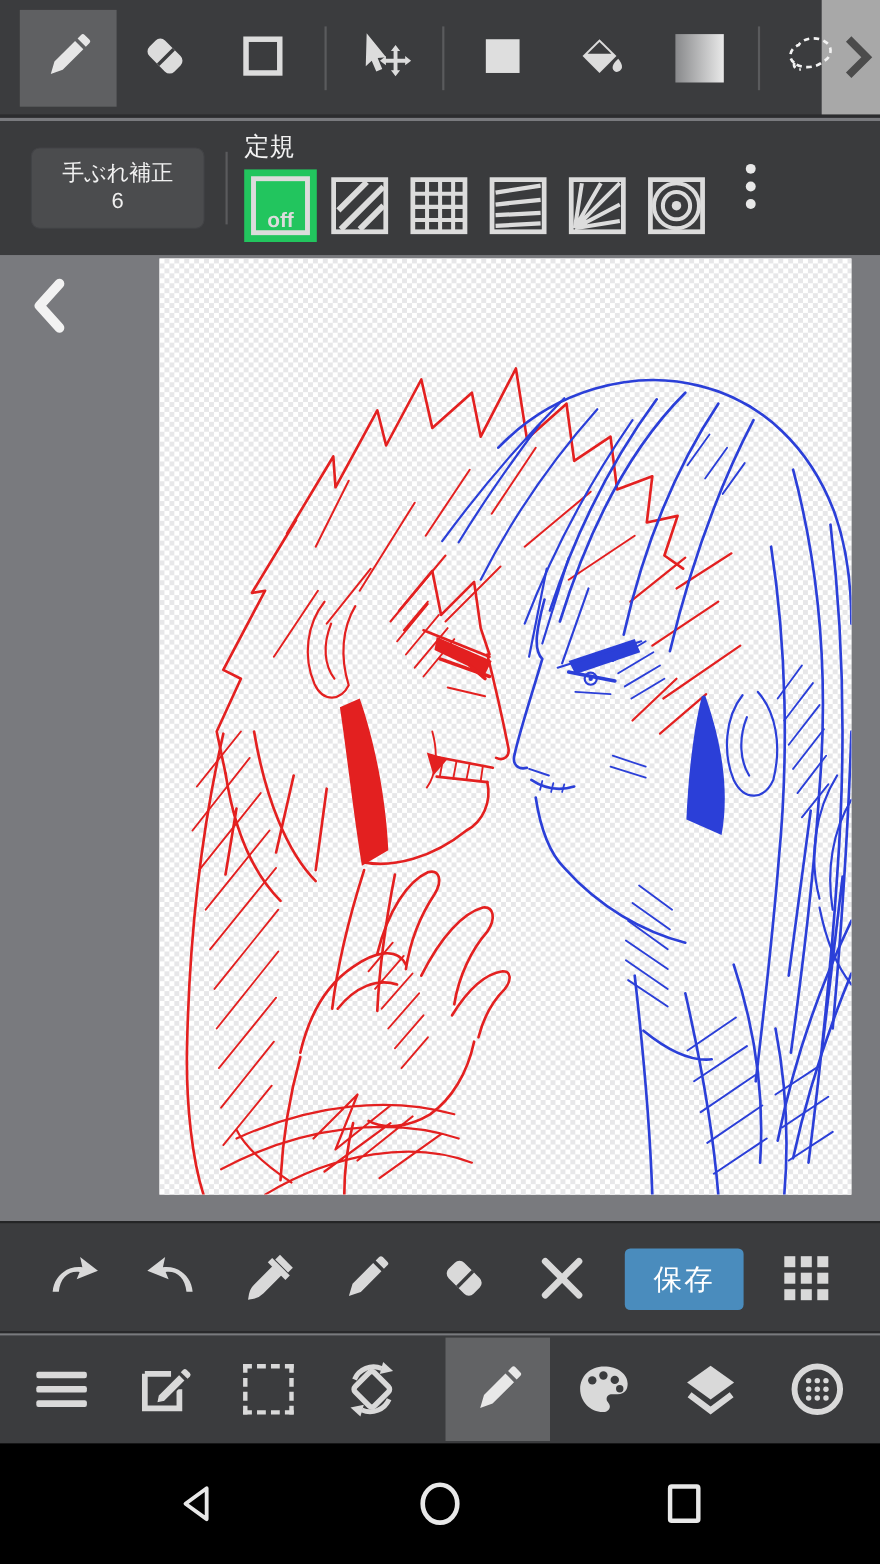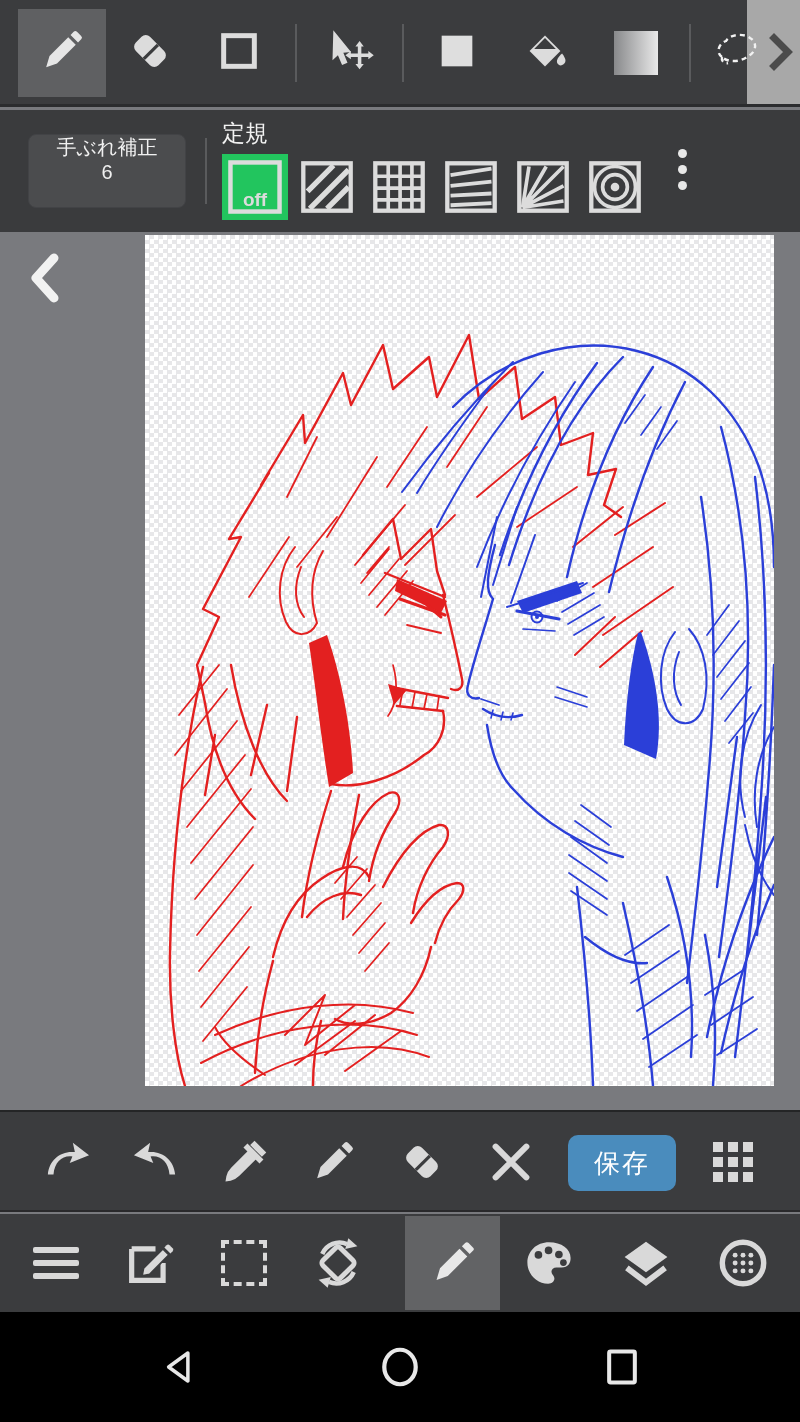--- a/index.html
+++ b/index.html
@@ -8,21 +8,21 @@
     font-family:"Liberation Sans",sans-serif;background:#797a7e;}
   
   .topbar{position:absolute;left:0;top:0;width:800px;height:107px;background:#3b3c3e;border-bottom:3px solid #2b2c2e;}
   .tool{position:absolute;top:9px;width:88px;height:88px;display:flex;align-items:center;justify-content:center;}
   .tool.sel{background:#5f6062;}
   .vline{position:absolute;top:24px;width:2px;height:58px;background:#5a5b5d;}
   .expand-strip{position:absolute;right:0;top:0;width:53px;height:104px;background:#a8a8a8;}
   
   .row2{position:absolute;left:0;top:110px;width:800px;height:122px;background:#3a3b3d;}
   .stab-btn{position:absolute;left:28px;top:24px;width:158px;height:74px;background:#4b4c4e;border:1px solid #424346;
-    border-radius:8px;color:#f0f0f0;font-size:20px;display:flex;flex-direction:column;align-items:center;line-height:25px;}
+    border-radius:8px;color:#f0f0f0;font-size:20px;display:flex;flex-direction:column;align-items:center;justify-content:center;line-height:25px;}
   .ruler-label{position:absolute;left:222px;top:8px;color:#f2f2f2;font-size:23px;}
   .ruler-btn{position:absolute;top:44px;width:66px;height:66px;display:flex;align-items:center;justify-content:center;}
   .ruler-btn.sel{background:#22c55e;}
   .dots3 span{display:block;width:9px;height:9px;border-radius:50%;background:#e8e8e8;margin:7px auto;}
   
   .workspace{position:absolute;left:0;top:232px;width:800px;height:878px;background:#797a7e;}
   .canvas{position:absolute;left:145px;top:3px;width:629px;height:851px;background-color:#fff;
     background-image:conic-gradient(#e7e7e9 25%,#ffffff 0 50%,#e7e7e9 0 75%,#ffffff 0);background-size:9px 9px;}
   .back-btn{position:absolute;left:22px;top:18px;width:48px;height:56px;}
   .hsv-panel{position:absolute;left:0;top:94px;width:106px;height:776px;background:#3a3b3d;border-radius:0 12px 12px 0;
@@ -34,21 +34,21 @@
     background:linear-gradient(to bottom,#000000 0%,#02041c 28%,#081470 65%,#1123da 92%,#1726f0 100%);}
   .huebar{position:absolute;left:62px;top:70px;width:36px;height:390px;
     background:linear-gradient(to bottom,#ff0000 0%,#ff9900 9%,#ffff00 20%,#33ff00 36%,#00ff99 46%,#00ffff 55%,#0099ff 62%,#0000ff 70%,#7700ff 78%,#ff00ff 86%,#ff0066 93%,#ff0000 100%);}
   .handle{position:absolute;background:#ffffff;border-radius:2px;box-shadow:0 1px 2px rgba(0,0,0,.5);height:12px;}
   .size-label,.op-label{position:absolute;left:0;width:106px;text-align:center;color:#f2f2f2;font-size:28px;}
   .size-dot{position:absolute;left:46px;top:563px;width:15px;height:15px;border-radius:50%;background:#2745ef;}
   .color-circle{position:absolute;left:10px;top:679px;width:87px;height:87px;border-radius:50%;background:#1b20ee;}
   
   .actionbar{position:absolute;left:0;top:1110px;width:800px;height:102px;background:#3b3c3e;border-top:2px solid #242526;border-bottom:2px solid #29292b;}
   .act{position:absolute;top:18px;width:64px;height:64px;display:flex;align-items:center;justify-content:center;}
-  .save-btn{position:absolute;left:568px;top:23px;width:108px;height:56px;background:#4a8cbd;border-radius:10px;
+  .save-btn{position:absolute;left:568px;top:23px;width:108px;height:56px;background:#4a8cbd;border-radius:5px;
     color:#fff;font-size:26px;letter-spacing:2px;display:flex;align-items:center;justify-content:center;}
   .grid9{display:grid;grid-template-columns:repeat(3,10px);grid-gap:5px;}
   .grid9 span{width:10px;height:10px;background:#d9d9d9;}
   
   .mainbar{position:absolute;left:0;top:1214px;width:800px;height:98px;background:#3b3c3e;}
   .mtool{position:absolute;top:2px;width:95px;height:94px;display:flex;align-items:center;justify-content:center;}
   .mtool.sel{background:#626365;}
   .dashed-sq{width:46px;height:46px;border:4px dashed #d9d9d9;}
   .hamb span{display:block;width:46px;height:6px;border-radius:2px;background:#d9d9d9;margin:7px 0;}
   

